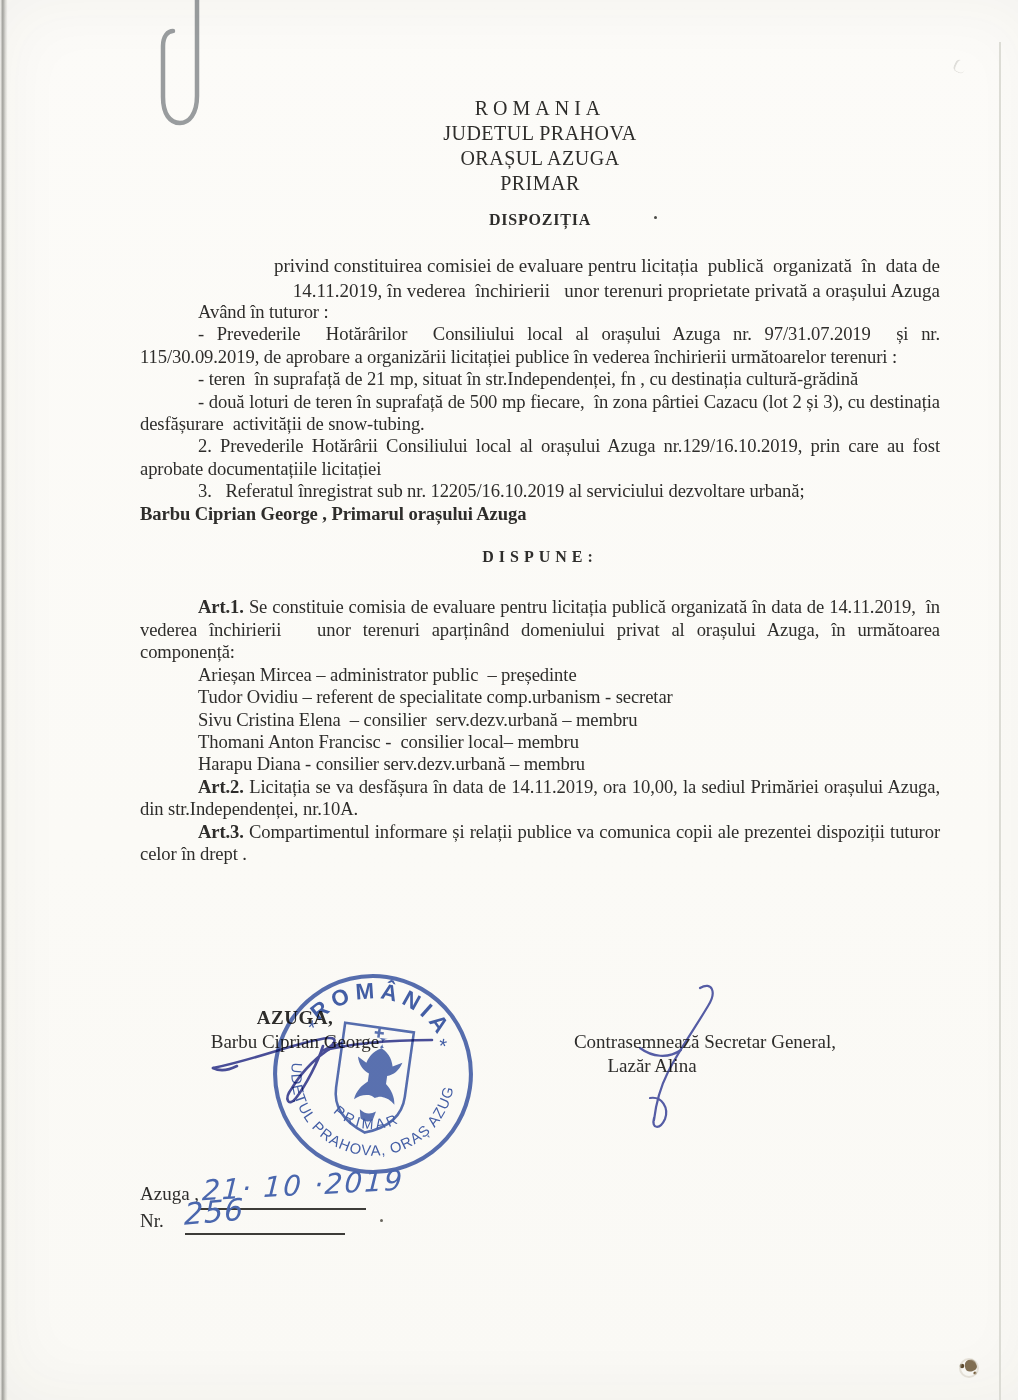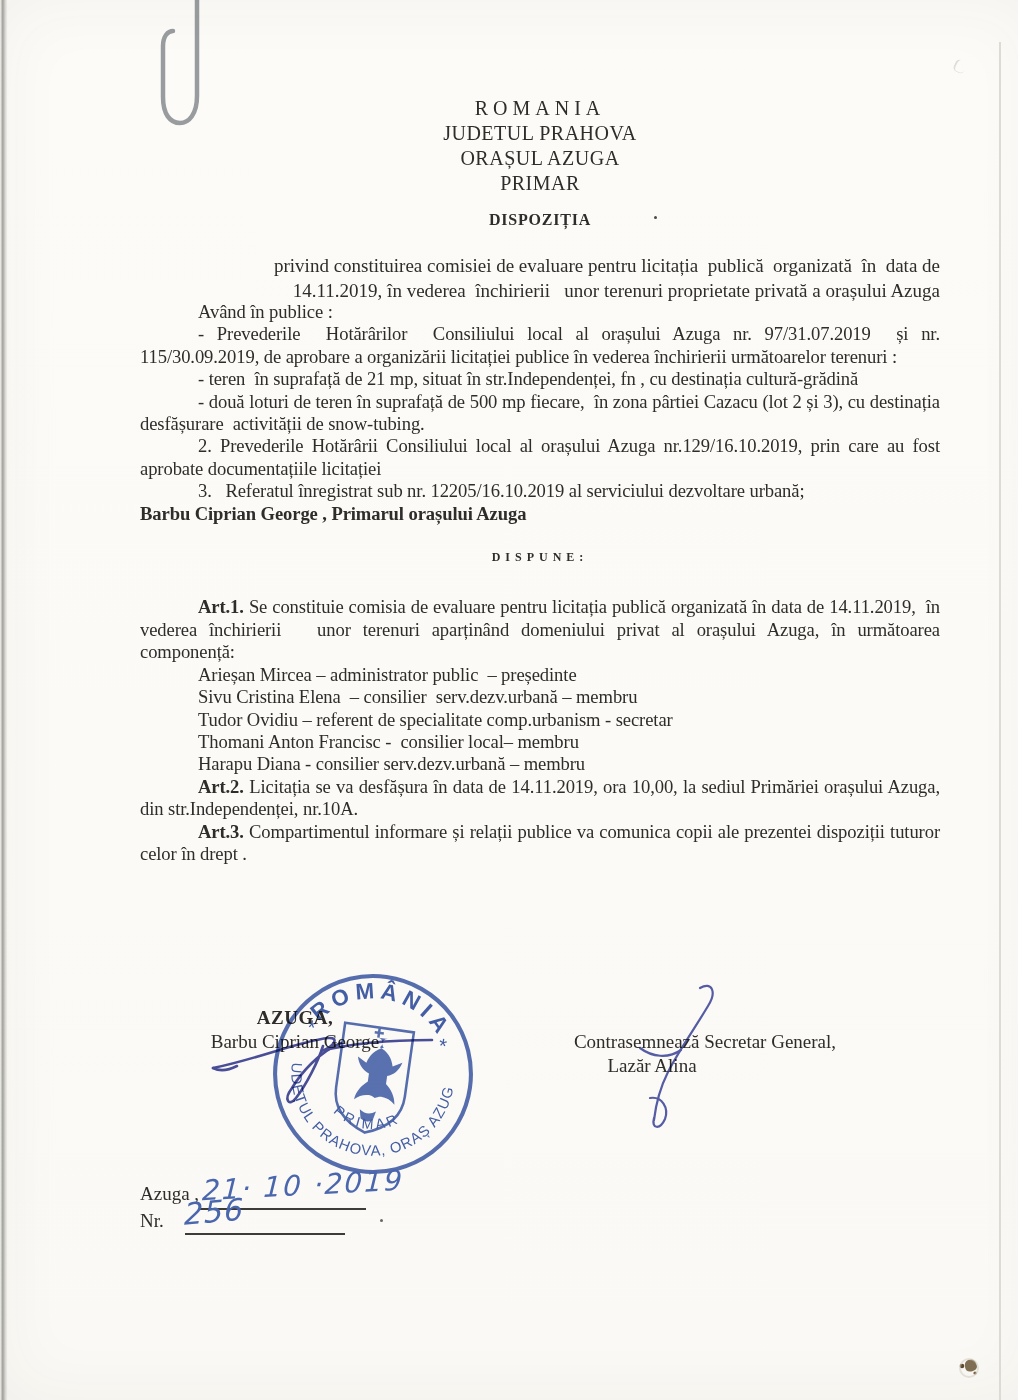--- a/index.html
+++ b/index.html
@@ -26,21 +26,21 @@
     font-size:19px;line-height:25px;}
 
   .doc-body{position:absolute;left:140px;top:301px;width:800px;
     font-size:18.6px;line-height:22.4px;letter-spacing:-0.1px;}
   .doc-body p{margin:0;text-align:justify;}
   .indent{text-indent:58px;}
   .oneline{white-space:nowrap;text-align:left !important;}
   .member{padding-left:58px;white-space:nowrap;}
   .legal{margin-top:33px !important;}
   .issuer{font-weight:700;}
-  .dispune{margin-top:21px !important;text-align:center !important;font-weight:700;letter-spacing:5px;font-size:12px;}
+  .dispune{margin-top:21px !important;text-align:center !important;font-weight:700;letter-spacing:5px;font-size:16px;}
   .art1{margin-top:28px !important;}
   b{font-weight:700;}
 
   .sig-left{position:absolute;left:190px;top:1006px;width:210px;text-align:center;
     font-size:19px;line-height:24px;}
   .sig-left .t{font-weight:700;letter-spacing:0.5px;}
   .sig-right{position:absolute;left:555px;top:1030px;width:300px;text-align:center;
     font-size:19px;line-height:24px;}
   .sig-right .n{display:block;margin-right:106px;}
 
@@ -77,32 +77,32 @@
 
   <div class="doc-title">DISPOZIȚIA</div>
   <div class="title-dot"></div>
 
   <div class="doc-subtitle">
     <div>privind constituirea comisiei de evaluare pentru licitația &nbsp;publică &nbsp;organizată &nbsp;în &nbsp;data de</div>
     <div>14.11.2019, în vederea &nbsp;închirierii &nbsp;&nbsp;unor terenuri proprietate privată a orașului Azuga</div>
   </div>
 
   <div class="doc-body">
-    <p class="indent">Având în publice :</p>
+    <p class="indent">Având în tuturor :</p>
     <p class="indent">- Prevederile &nbsp;Hotărârilor &nbsp;Consiliului local al orașului Azuga nr. 97/31.07.2019 &nbsp;și nr. 115/30.09.2019, de aprobare a organizării licitației publice în vederea închirierii următoarelor terenuri :</p>
     <p class="indent oneline">- teren &nbsp;în suprafață de 21 mp, situat în str.Independenței, fn , cu destinația cultură-grădină</p>
     <p class="indent">- două loturi de teren în suprafață de 500 mp fiecare, &nbsp;în zona pârtiei Cazacu (lot 2 și 3), cu destinația desfășurare &nbsp;activității de snow-tubing.</p>
     <p class="indent">2. Prevederile Hotărârii Consiliului local al orașului Azuga nr.129/16.10.2019, prin care au fost aprobate documentațiile licitației</p>
     <p class="indent">3.&nbsp;&nbsp; Referatul înregistrat sub nr. 12205/16.10.2019 al serviciului dezvoltare urbană;</p>
     <p class="issuer">Barbu Ciprian George , Primarul orașului Azuga</p>
     <p class="dispune">DISPUNE:</p>
     <p class="indent art1"><b>Art.1.</b> <span>Se constituie comisia de evaluare pentru licitația publică organizată în&nbsp;data de 14.11.2019, &nbsp;în vederea închirierii &nbsp;&nbsp;unor terenuri aparținând domeniului privat al orașului Azuga, în următoarea componență:</span></p>
     <p class="member">Arieșan Mircea – administrator public &nbsp;– președinte</p>
+    <p class="member">Tudor Ovidiu – referent de specialitate comp.urbanism - secretar</p>
     <p class="member">Sivu Cristina Elena &nbsp;– consilier &nbsp;serv.dezv.urbană – membru</p>
-    <p class="member">Tudor Ovidiu – referent de specialitate comp.urbanism - secretar</p>
     <p class="member">Thomani Anton Francisc - &nbsp;consilier local– membru</p>
     <p class="member">Harapu Diana - consilier serv.dezv.urbană – membru</p>
     <p class="indent"><b>Art.2.</b> <span>Licitația se va desfășura în data de 14.11.2019, ora 10,00, la sediul Primăriei orașului Azuga, din str.Independenței, nr.10A.</span></p>
     <p class="indent"><b>Art.3.</b> <span>Compartimentul informare și relații publice va comunica copii ale prezentei dispoziții tuturor celor în drept .</span></p>
   </div>
 
   <div class="sig-left">
     <div class="t">AZUGA,</div>
     <div>Barbu Ciprian George</div>
   </div>

